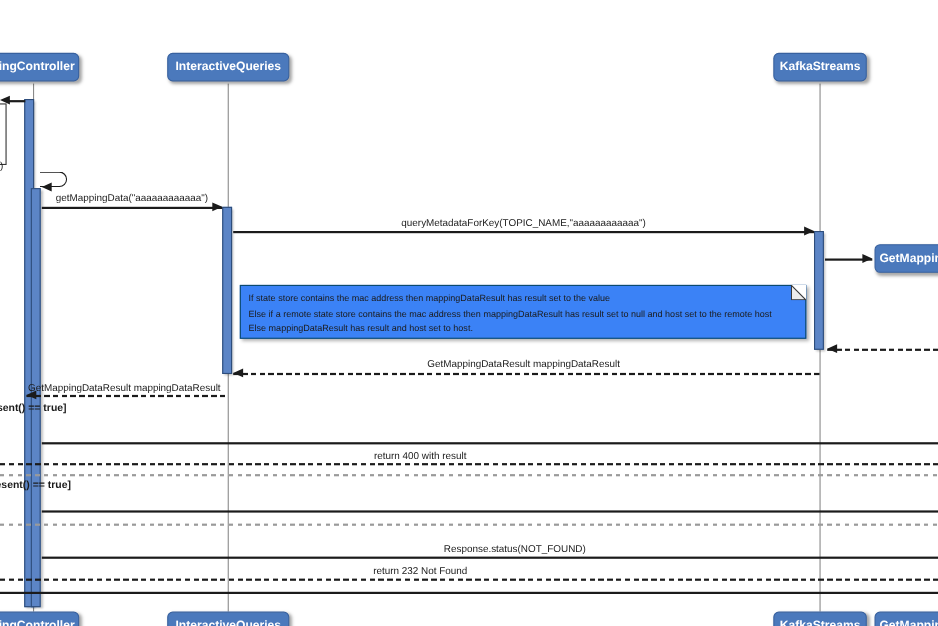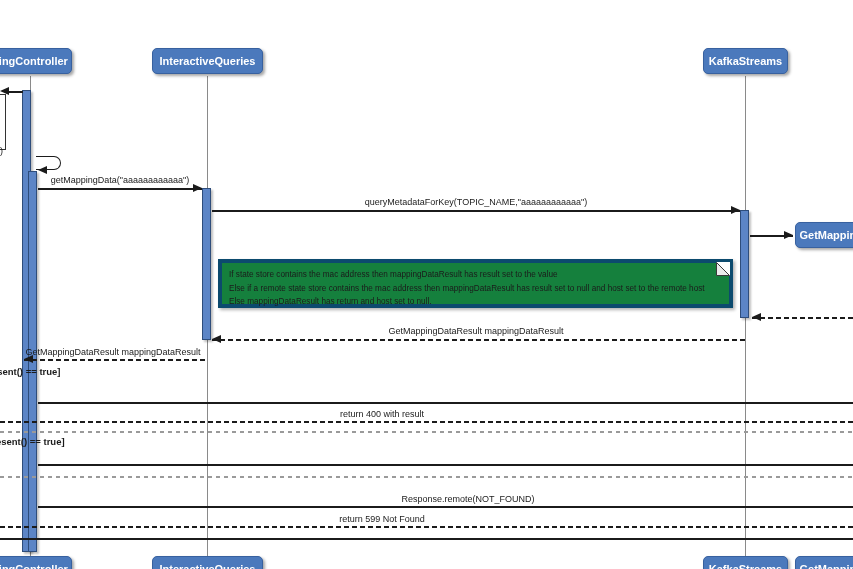--- a/index.html
+++ b/index.html
@@ -37,21 +37,21 @@
   .arr-l { position:absolute; width:0; height:0;
     border-right:9px solid #1b1b1b; border-top:4.5px solid transparent; border-bottom:4.5px solid transparent; }
   .mlabel { position:absolute; font-size:9px; white-space:nowrap; }
   .mlabel-c { position:absolute; font-size:9px; white-space:nowrap; text-align:center; }
   .guard { position:absolute; font-size:9.5px; font-weight:bold; white-space:nowrap; }
   .selfloop {
     position:absolute; border:1.4px solid #1b1b1b; border-left:none;
     border-radius:0 7px 7px 0; box-sizing:border-box;
   }
   .note {
-    position:absolute; background:#15803d; border:4px solid #0c4a6e;
+    position:absolute; background:#3b82f6; border:1px solid #0c4a6e;
     box-shadow:2px 2px 3px rgba(0,0,0,.3);
     font-size:8.2px; line-height:13.5px; padding:5px 7px; box-sizing:border-box;
   }
   .note svg { position:absolute; top:-1px; right:-1px; }
 </style>
 </head>
 <body>
 
 <div id="stage">
 
@@ -92,21 +92,21 @@
 
   <div class="mline" style="left:750px; top:235px; width:43px;"></div>
   <div class="arr-r" style="left:784px; top:230.5px;"></div>
   <div class="pbox" style="left:795px; top:222px; width:130px;">
     <span>GetMappingDataResult</span>
   </div>
 
   <div class="note" style="left:218px; top:259px; width:515px; height:49px;">
     <div>If state store contains the mac address then mappingDataResult has result set to the value</div>
     <div>Else if a remote state store contains the mac address then mappingDataResult has result set to null and host set to the remote host</div>
-    <div>Else mappingDataResult has return and host set to null.</div>
+    <div>Else mappingDataResult has result and host set to host.</div>
     <svg width="14" height="14">
       <polygon points="0,0 14,0 14,14" fill="#ffffff"></polygon>
       <polygon points="0.5,0.5 13.5,13.5 0.5,13.5" fill="#ececec" stroke="#3a3a3a" stroke-width="1"></polygon>
     </svg>
   </div>
 
   <div class="mdash" style="left:752px; top:317px; width:101px;"></div>
   <div class="arr-l" style="left:752px; top:312.5px;"></div>
 
   <div class="mlabel-c" style="left:212px; top:326px; width:528px;">GetMappingDataResult mappingDataResult</div>
@@ -125,24 +125,24 @@
   <div class="mdash" style="left:0px; top:421px; width:853px;"></div>
 
   <div class="gdash" style="left:0px; top:431px; width:853px;"></div>
 
   <div class="guard" style="left:-98px; top:436px;">[result.getHost().IsPresent() == true]</div>
 
   <div class="mline" style="left:38px; top:464px; width:815px;"></div>
 
   <div class="gdash" style="left:0px; top:476px; width:853px;"></div>
 
-  <div class="mlabel-c" style="left:85px; top:494px; width:766px;">Response.remote(NOT_FOUND)</div>
+  <div class="mlabel-c" style="left:85px; top:494px; width:766px;">Response.status(NOT_FOUND)</div>
   <div class="mline" style="left:38px; top:506px; width:815px;"></div>
 
-  <div class="mlabel-c" style="left:0px; top:514px; width:764px;">return 599 Not Found</div>
+  <div class="mlabel-c" style="left:0px; top:514px; width:764px;">return 232 Not Found</div>
   <div class="mdash" style="left:0px; top:526px; width:853px;"></div>
 
   <div class="mline" style="left:0px; top:538px; width:853px;"></div>
 
   <div class="pbox" style="left:-34px; top:556px; width:106px;">
     <span>MappingController</span>
   </div>
   <div class="pbox" style="left:152px; top:556px; width:111px;">
     <span>InteractiveQueries</span>
   </div>

